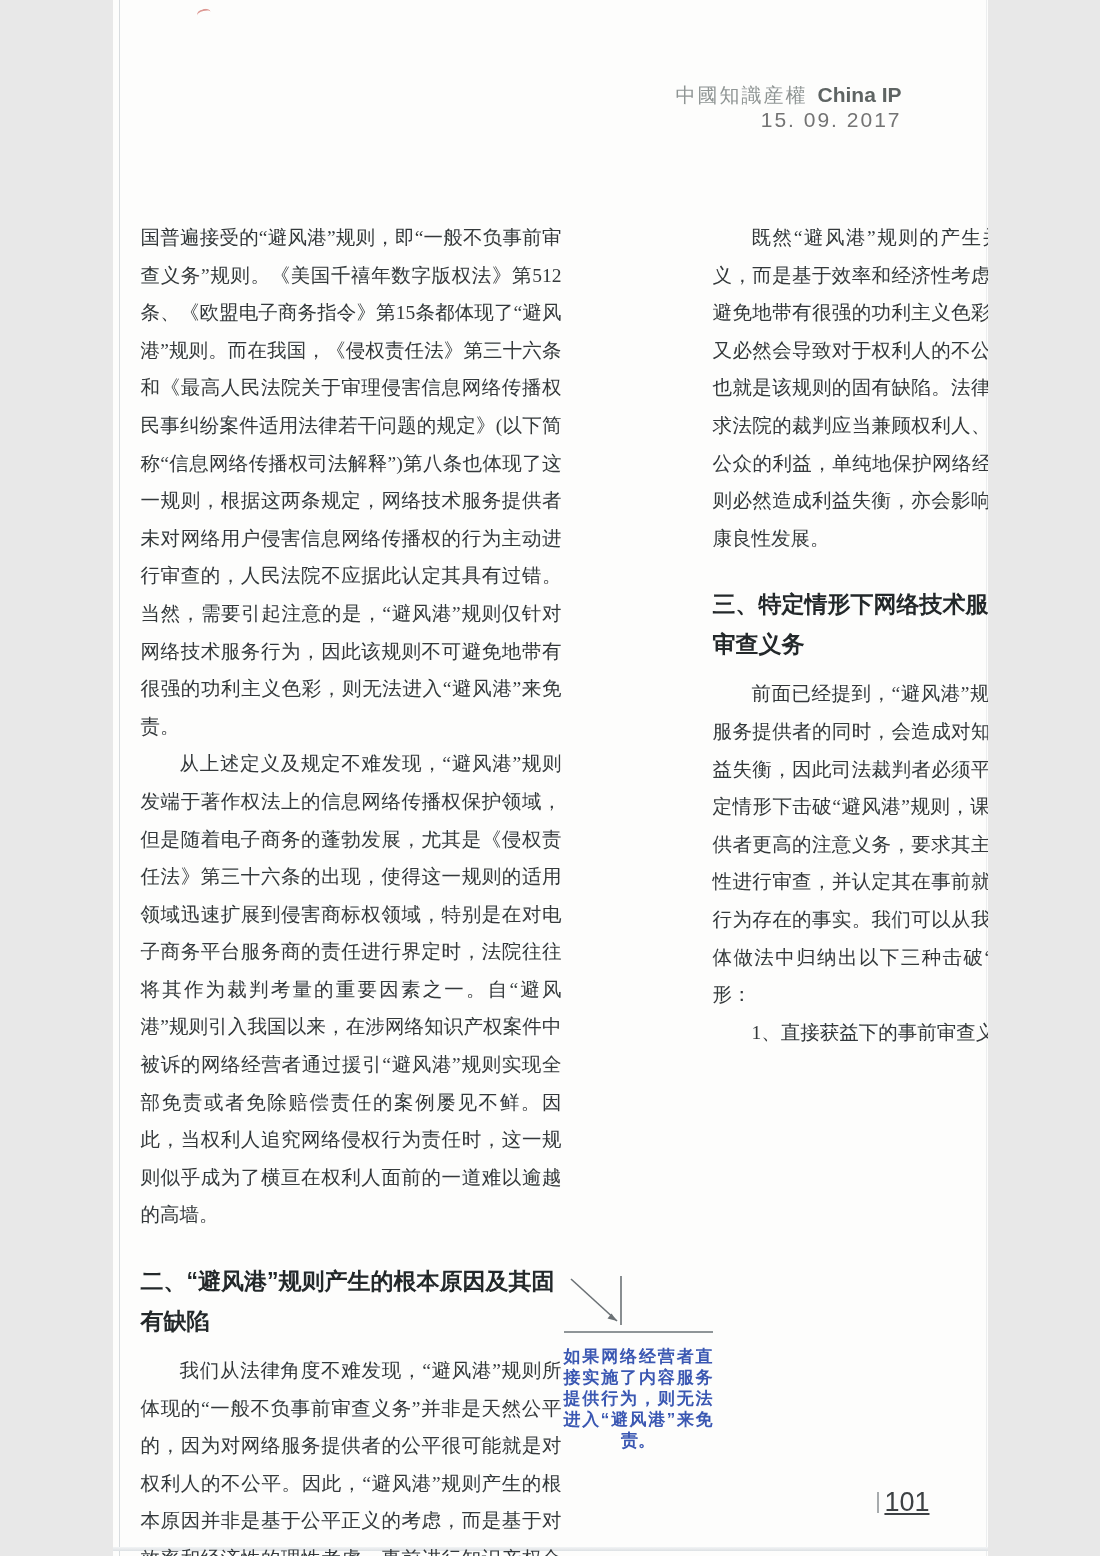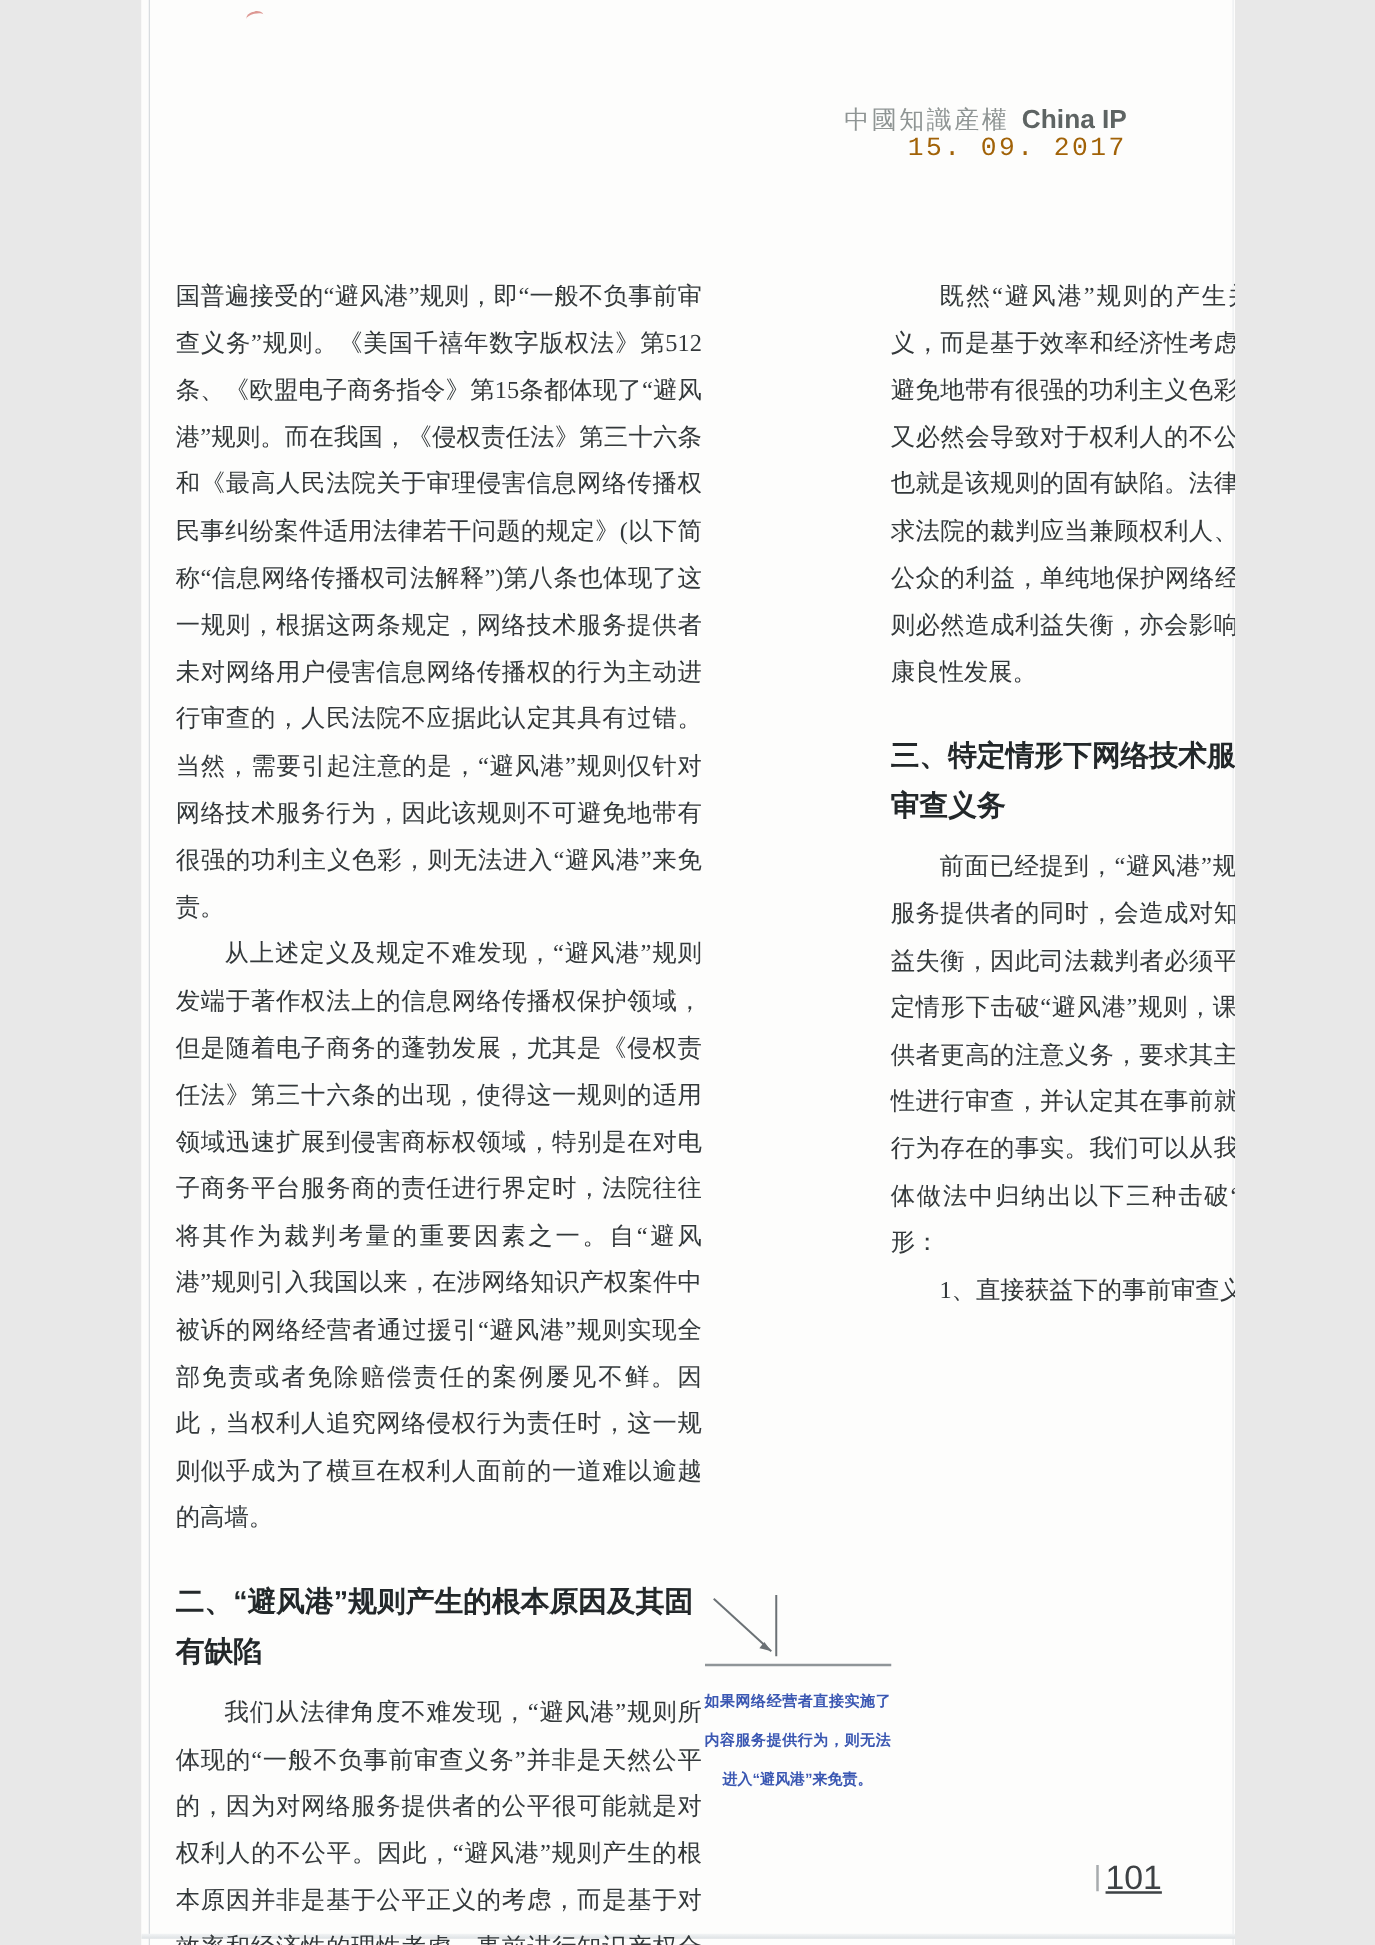--- a/index.html
+++ b/index.html
@@ -16,40 +16,40 @@
   .redmark { position:absolute; }
   .redmark.m1 { left:84px;  top:9px;  width:14px; height:7px; border-top:2px solid rgba(195,70,60,.55); border-radius:50%; transform:rotate(-14deg); }
   .redmark.m2 { left:1076px; top:8px;  width:11px; height:2px; background:rgba(205,95,88,.45); transform:rotate(42deg); }
   .redmark.m3 { left:1084px; top:46px; width:9px;  height:2px; background:rgba(205,95,88,.38); transform:rotate(34deg); }
 
   
   .brand { position:absolute; top:82px; right:86px; font-size:20px; color:#8f9594;
            letter-spacing:2px; white-space:nowrap; }
   .brand-en { font-family:"Liberation Sans", sans-serif; font-weight:bold; font-size:21px;
               color:#5e6463; letter-spacing:0; margin-left:10px; }
-  .issue-date { position:absolute; top:108px; right:86px; font-size:21px; color:#a16207;
-          font-family:Liberation Mono, monospace; letter-spacing:2px; }
+  .issue-date { position:absolute; top:108px; right:86px; font-size:21px; color:#737373;
+          font-family:Liberation Sans, sans-serif; letter-spacing:2px; }
 
   
   .col { position:absolute; top:219px; width:421px; font-size:19.5px; line-height:37.6px;
          color:#33383a; text-align:justify; }
   .col-left  { left:28px; }
   .col-right { left:600px; width:437px; }
   .col p { margin:0; }
   .col p.indent { text-indent:2em; }
   .col h2 { font-family:"Liberation Sans", sans-serif; font-weight:bold;
             font-size:23px; line-height:40px; color:#23282a; margin:27px 0 11px; text-align:left; }
   .sub-item { text-indent:2em; }
 
   
   .callout { position:absolute; left:451px; top:1274px; width:149px; }
   .arrow-figure { height:56px; position:relative; }
   .callout-rule { border-top:2px solid #8f9598; margin-top:1px; }
   .callout-text { margin-top:13px; font-family:"Liberation Sans", sans-serif; font-weight:bold;
-                  font-size:12px; line-height:31px; color:#3a57b2;
+                  font-size:17px; line-height:21px; color:#3a57b2;
                   text-align:justify; text-align-last:center; }
 
   
   .pageno { position:absolute; top:1487px; right:58px; display:flex; align-items:center; }
   .pagebar { width:2px; height:21px; background:#a7abad; margin-right:5px; }
   .pagenum { font-family:"Liberation Sans", sans-serif; font-size:27px; color:#3d4144;text-decoration:underline; }
 </style>
 </head>
 <body>
 

